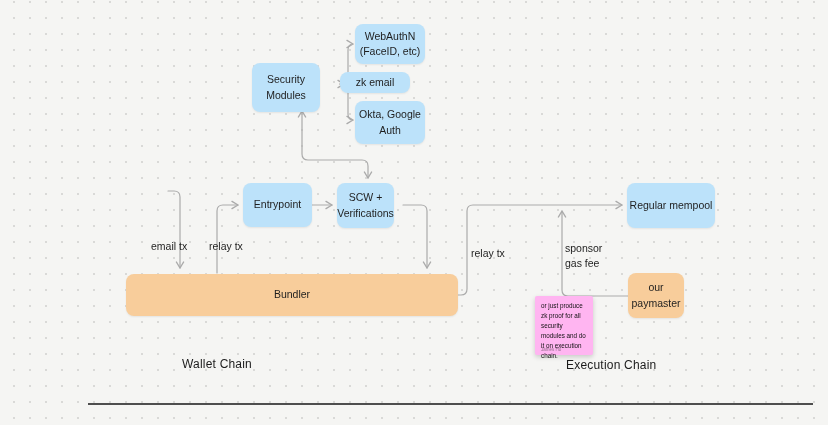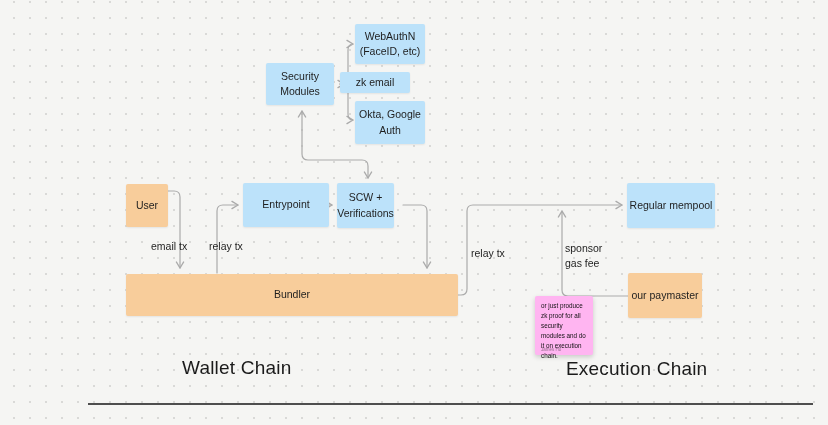--- a/index.html
+++ b/index.html
@@ -18,35 +18,35 @@
   }
   .connectors{
     position:absolute;left:0;top:0;width:828px;height:425px;
     pointer-events:none;
   }
   .node{
     position:absolute;
     display:flex;align-items:center;justify-content:center;
     text-align:center;
     font-size:10.5px;line-height:1.45;color:#1E1E1E;
-    border-radius:2px;
+    border-radius:8px;
     box-shadow:0 1px 2px rgba(0,0,0,0.07);
     padding:1px 2px;box-sizing:border-box;
   }
   .node.blue{background:#BCE2FA;}
   .node.orange{background:#F8CD9B;}
   .edge-label{
     position:absolute;
     font-size:10.5px;line-height:1.45;color:#1E1E1E;
     white-space:nowrap;
   }
   .edge-label.wrap{white-space:normal;}
   .section-label{
     position:absolute;
-    font-size:19px;color:#1B1B1B;letter-spacing:0.2px;
+    font-size:12px;color:#1B1B1B;letter-spacing:0.2px;
     white-space:nowrap;
   }
   .sticky{
     position:absolute;
     left:535px;top:296px;width:58px;height:59px;
     background:#FFB5F1;
     border-radius:2px;
     box-shadow:0 2px 5px rgba(0,0,0,0.18);
     box-sizing:border-box;
     padding:5px 5px 10px 6px;
@@ -96,45 +96,42 @@
   </div>
 
   <div class="node blue" style="left:340px;top:72px;width:70px;height:21px">
     <span>zk email</span>
   </div>
 
   <div class="node blue" style="left:355px;top:101px;width:70px;height:43px">
     <span>Okta, Google Auth</span>
   </div>
 
-  <div class="node blue" style="left:266px;top:63px;width:68px;height:42px">
+  <div class="node blue" style="left:252px;top:63px;width:68px;height:49px">
     <span>Security Modules</span>
   </div>
 
-  <div class="node orange" style="left:126px;top:184px;width:42px;height:43px">
-    <span>User</span>
-  </div>
 
-  <div class="node blue" style="left:243px;top:183px;width:86px;height:44px">
+  <div class="node blue" style="left:243px;top:183px;width:69px;height:44px">
     <span>Entrypoint</span>
   </div>
 
   <div class="node blue" style="left:337px;top:183px;width:57px;height:45px">
     <span>SCW + Verifications</span>
   </div>
 
   <div class="node orange" style="left:126px;top:274px;width:332px;height:42px">
     <span>Bundler</span>
   </div>
 
   <div class="node blue" style="left:627px;top:183px;width:88px;height:45px">
     <span>Regular mempool</span>
   </div>
 
-  <div class="node orange" style="left:628px;top:273px;width:74px;height:45px">
+  <div class="node orange" style="left:628px;top:273px;width:56px;height:45px">
     <span>our paymaster</span>
   </div>
 
   <div class="sticky">
     <div class="sticky-text">or just produce zk proof for all security modules and do it on execution chain.</div>
     <div class="sticky-author">James Ho</div>
   </div>
 
   <div class="edge-label" style="left:151px;top:239px">email tx</div>
   <div class="edge-label" style="left:209px;top:239px">relay tx</div>

